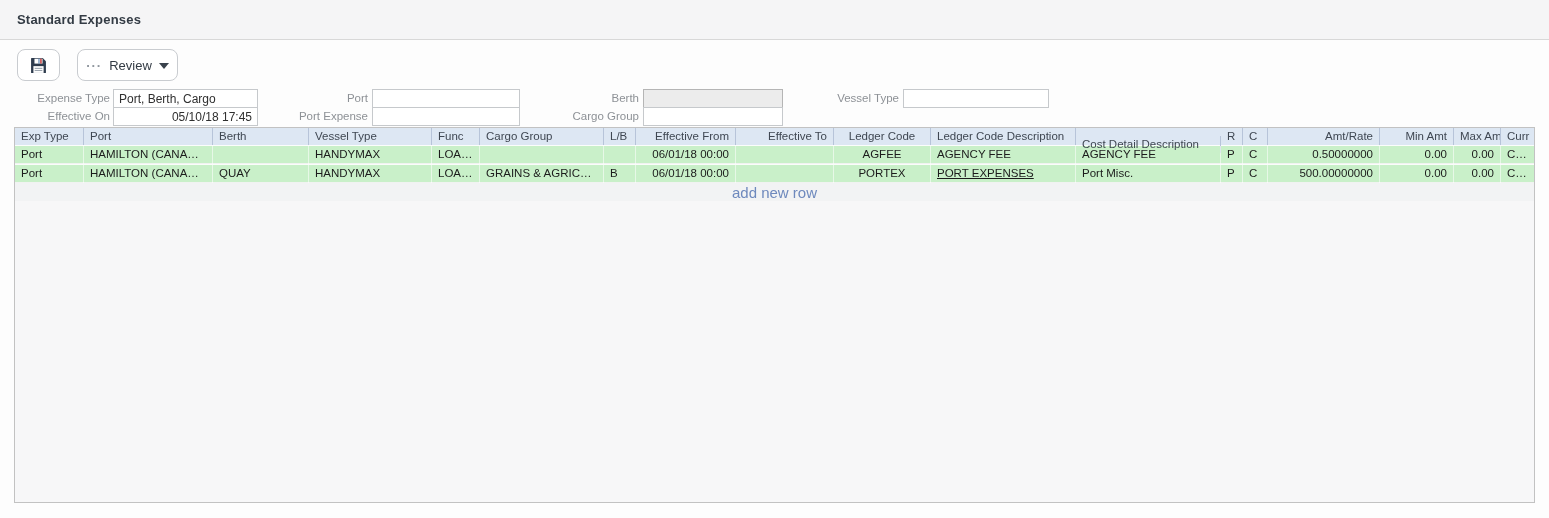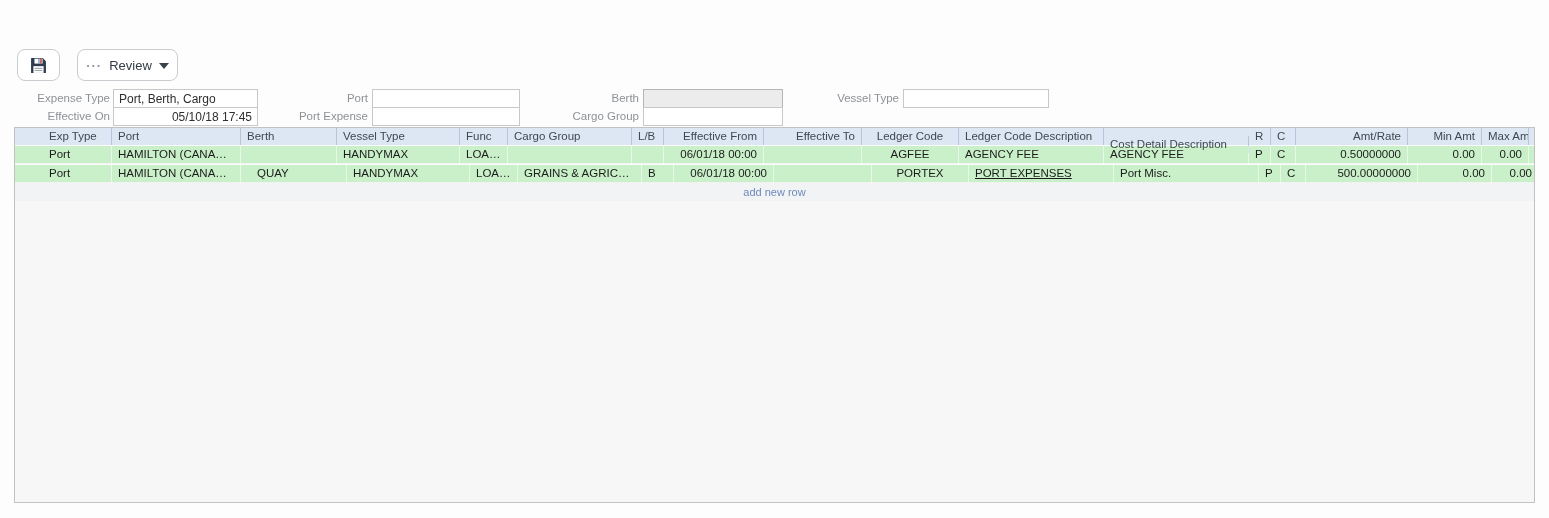--- a/index.html
+++ b/index.html
@@ -30,37 +30,40 @@
   .r1 { top:89px; } .r2 { top:107px; }
   .lab-c1 { left:6px;  width:104px; } .in-c1 { left:113px; width:145px; }
   .lab-c2 { left:266px; width:102px; } .in-c2 { left:372px; width:148px; }
   .lab-c3 { left:528px; width:111px; } .in-c3 { left:643px; width:140px; }
   .lab-c4 { left:786px; width:113px; } .in-c4 { left:903px; width:146px; }
   .txt-right { text-align:right; }
 
   
   .grid { position:absolute; left:14px; top:127px; width:1521px; height:376px;
           border:1px solid #c2c2c2; background:#f7f7f8; overflow:hidden; }
-  .grid-row { display:flex; width:100%;padding-left:28px; }
+  .grid-row { display:flex; width:100%; }
   .grid-head { height:17px; background:#dde7f3; }
   .hcell { height:17px; line-height:16px; font-size:11.5px; color:#3f4752;
            padding:0 6px; border-right:1px solid #b7c4d9; overflow:hidden; white-space:nowrap; flex:0 0 auto; }
   .grid-data { height:19px; background:#c9f0c9; border-bottom:1px solid #f1f3f1; border-top:1px solid #fbfdfb; }
   .dcell { height:18px; line-height:17px; font-size:11.5px; color:#1c1c1c;
            padding:0 6px; border-right:1px solid rgba(255,255,255,.55); overflow:hidden;
            white-space:nowrap; text-overflow:ellipsis; flex:0 0 auto; cursor:default; }
   .al-right { text-align:right; } .al-center { text-align:center; }
   .addrow-band { height:18px; background:#f2f3f4; display:flex; align-items:center; justify-content:center; }
-  .addrow-link { font-size:11px; color:#6e89bd; cursor:pointer; text-decoration:none; }
+  .addrow-link { font-size:15px; color:#6e89bd; cursor:pointer; text-decoration:none; }
 </style>
 </head>
 <body>
 
 <div class="page">
 
+  <div class="titlebar">
+    <div class="page-title">Standard Expenses</div>
+  </div>
 
   <div class="btn save-btn">
     <span style="display:flex;">
       <svg width="17" height="17" viewBox="0 0 16 16">
         <path d="M1.5 1 H12 L15 4 V14.5 Q15 15 14.5 15 H1.5 Q1 15 1 14.5 V1.5 Q1 1 1.5 1 Z" fill="#2e3c4e"></path>
         <rect x="4.2" y="1.6" width="7.6" height="4.6" fill="#ffffff"></rect>
         <rect x="9.6" y="1.6" width="1.4" height="4.6" fill="#c23b3b"></rect>
         <rect x="8.0" y="1.6" width="0.9" height="4.6" fill="#3c6ea5"></rect>
         <rect x="3.2" y="8.6" width="9.6" height="6.4" fill="#ffffff"></rect>
         <rect x="4.4" y="10.2" width="7.2" height="1" fill="#9aa3ad"></rect>
@@ -136,21 +139,21 @@
           <div class="dcell" style="width: 22px;">P</div>
           <div class="dcell" style="width: 25px;">C</div>
           <div class="dcell al-right" style="width: 112px;">0.50000000</div>
           <div class="dcell al-right" style="width: 74px;">0.00</div>
           <div class="dcell al-right" style="width: 47px;">0.00</div>
           <div class="dcell" style="width: 34px;">CAD</div>
         </div>
         <div class="grid-row grid-data">
           <div class="dcell" style="width: 69px;">Port</div>
           <div class="dcell" style="width: 129px;">HAMILTON (CANADA)</div>
-          <div class="dcell" style="width: 96px; margin-left: 10px;">QUAY</div>
+          <div class="dcell" style="width: 96px;">QUAY</div>
           <div class="dcell" style="width: 123px;">HANDYMAX</div>
           <div class="dcell" style="width: 48px;">LOAD…</div>
           <div class="dcell" style="width: 124px;">GRAINS &amp; AGRICUL…</div>
           <div class="dcell" style="width: 32px;">B</div>
           <div class="dcell al-right" style="width: 100px;">06/01/18 00:00</div>
           <div class="dcell al-right" style="width: 98px;"></div>
           <div class="dcell al-center" style="width: 97px;">PORTEX</div>
           <div class="dcell" style="width: 145px; text-decoration: underline;">PORT EXPENSES</div>
           <div class="dcell" style="width: 145px;">Port Misc.</div>
           <div class="dcell" style="width: 22px;">P</div>

